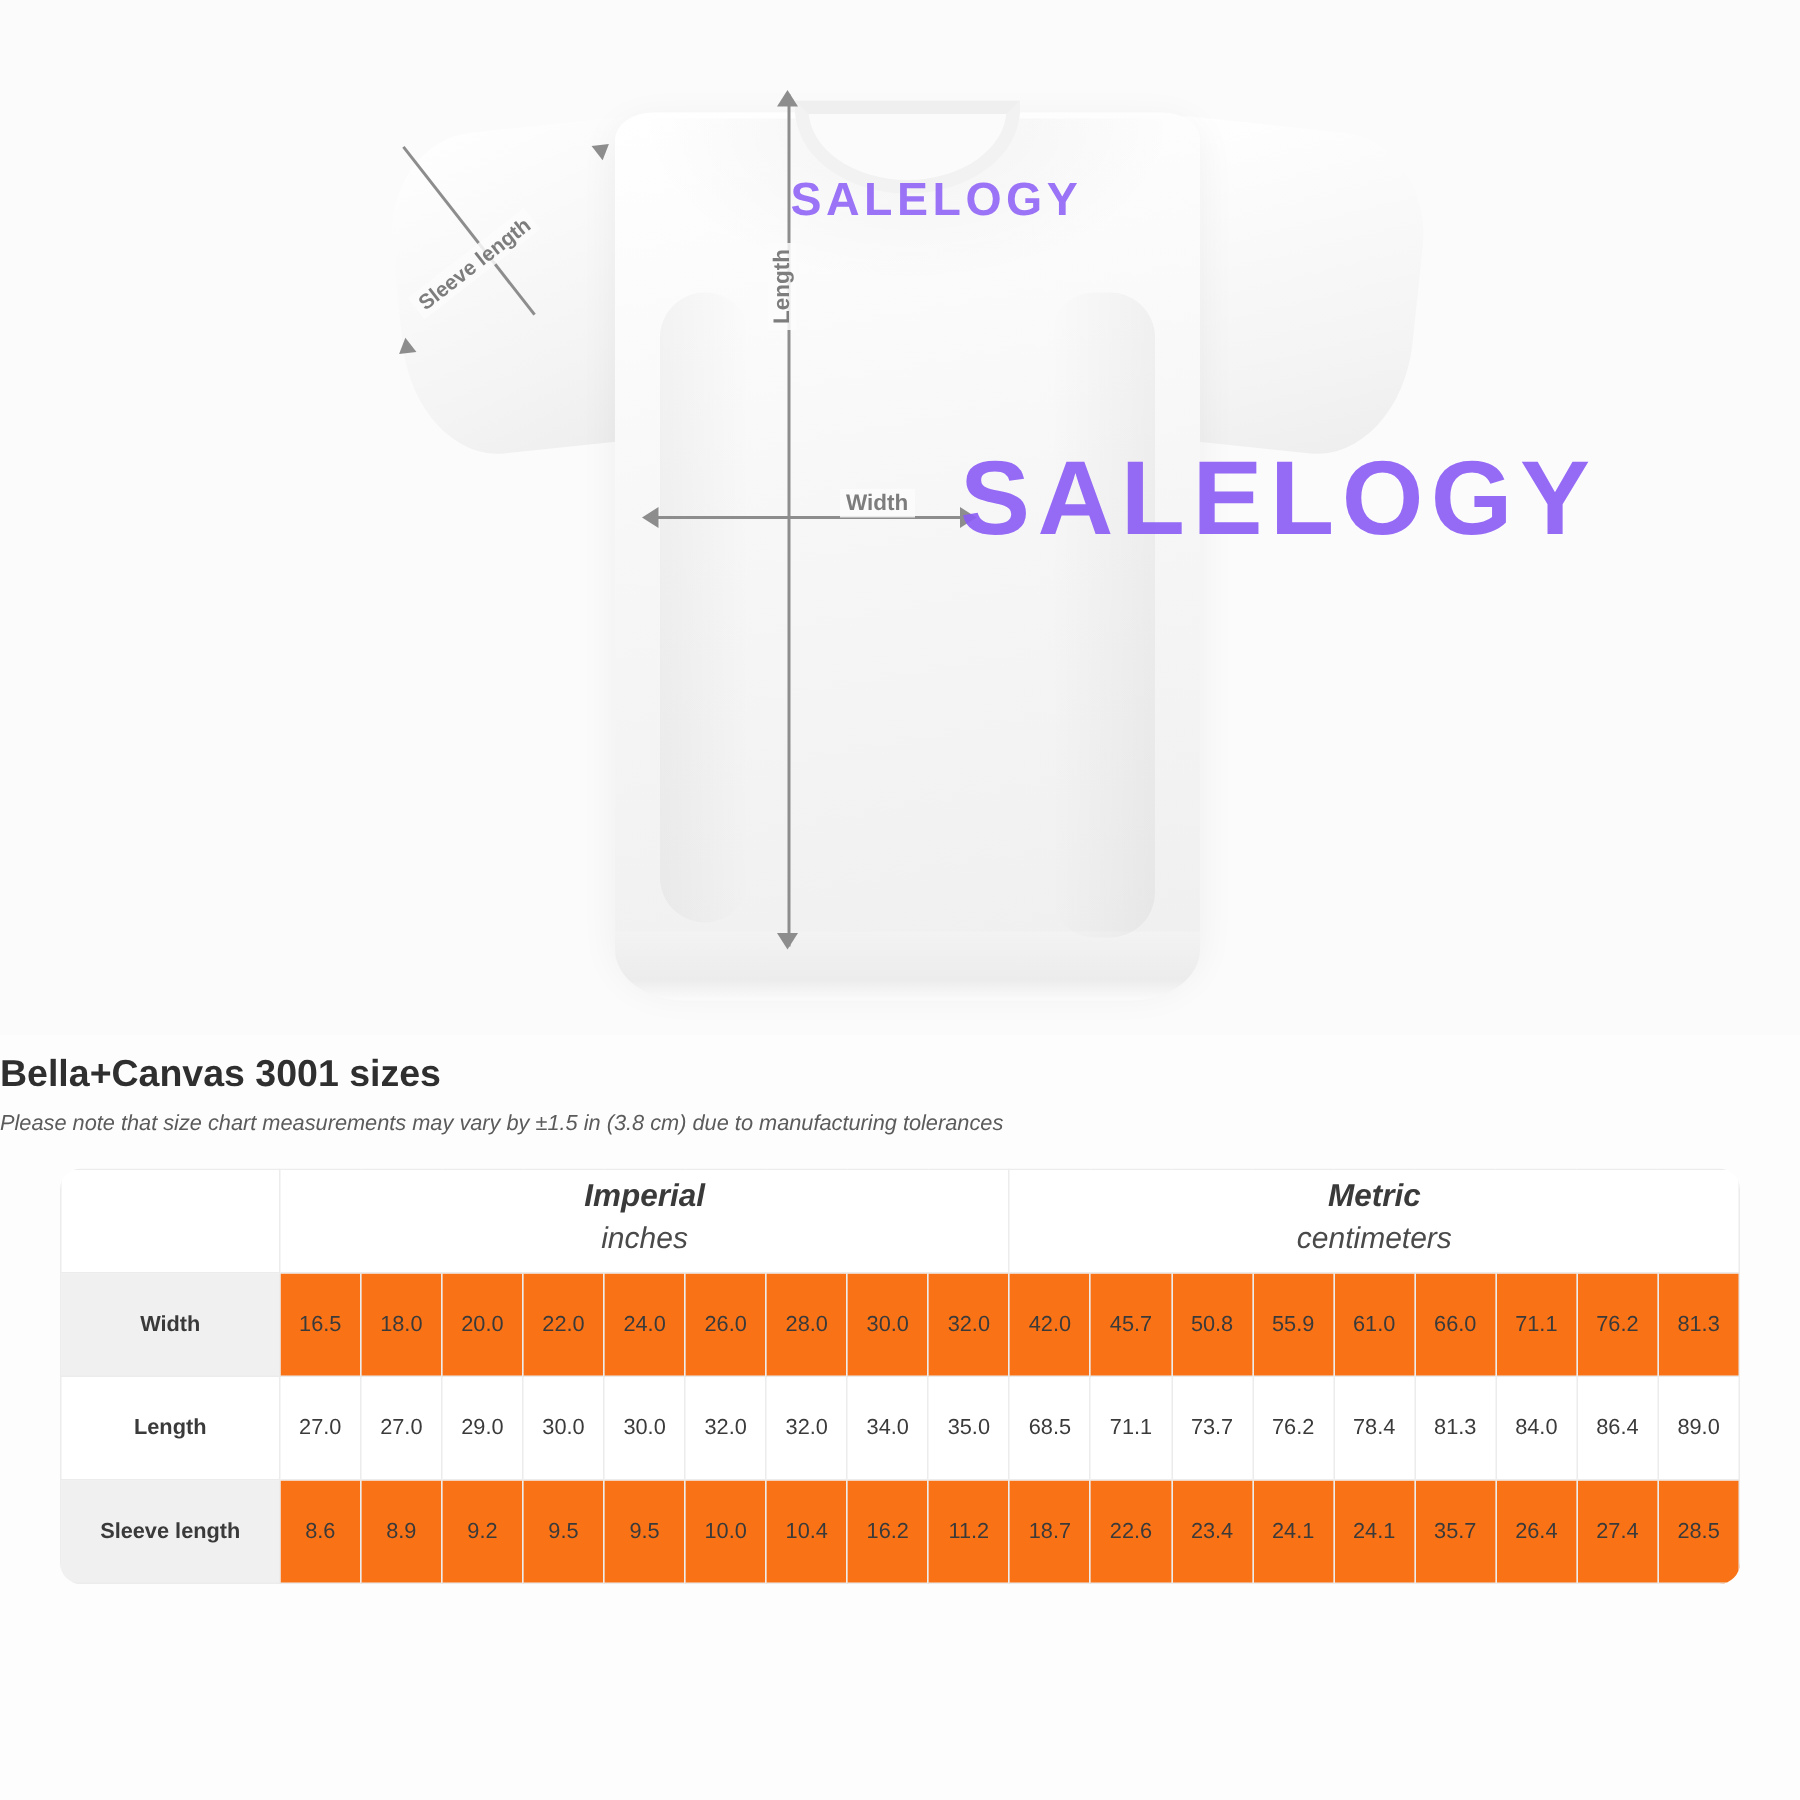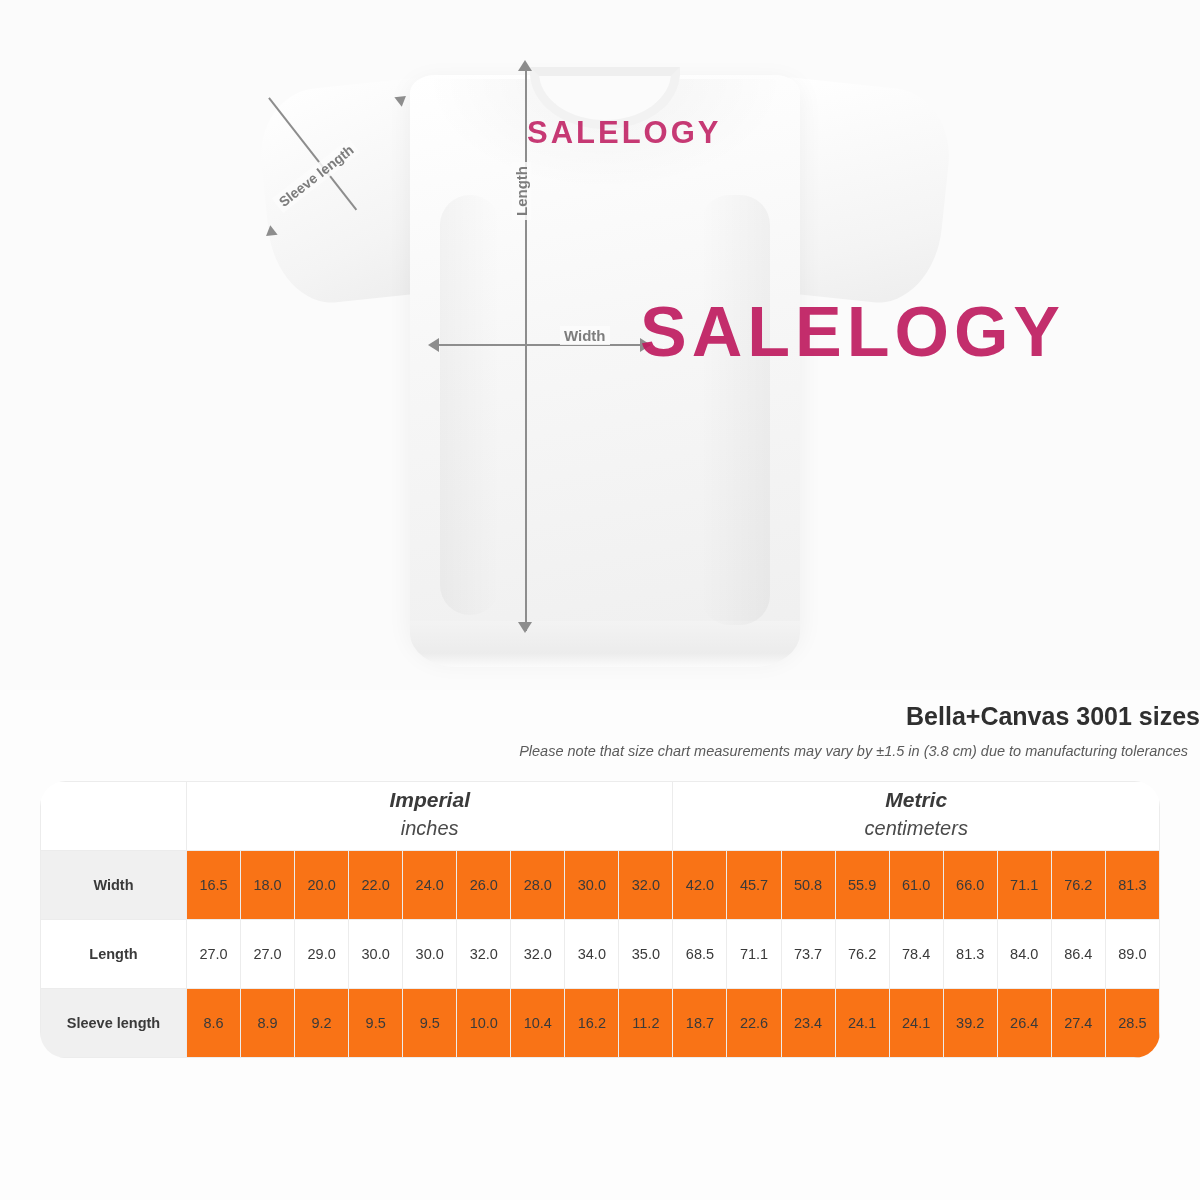--- a/index.html
+++ b/index.html
@@ -171,53 +171,53 @@
   .slv-label {
     left: 283px; top: 195px;
     transform: rotate(-38deg);
     transform-origin: left bottom;
     font-size: 14px;
   }
 
   
   .wm {
     position: absolute;
-    color: #be185d;
+    color: #8b5cf6;
     font-weight: 700;
     letter-spacing: 2px;
     user-select: none;
     pointer-events: none;
   }
   .wm-1 { left: 527px; top: 115px; font-size: 31px; letter-spacing: 3px; opacity: 0.85; }
   .wm-2 { left: 640px; top: 292px; font-size: 70px; letter-spacing: 5px; opacity: 0.9; }
 
   
   .title-block {
     width: 1200px;
-    text-align: right;
+    text-align: left;
     padding-top: 12px;
   }
   .chart-title {
     font-size: 25px;
     font-weight: 700;
     color: #2f2f2f;
     margin: 0 0 10px 0;
   }
   .chart-note {
     font-size: 14.5px;
     font-style: italic;
     color: #5b5b5b;
-    margin: 12px;
+    margin: 0;
   }
 
   
   .table-wrap {
     position: relative;
     margin: 22px 40px 0 40px;
-    border-radius: 26px;
+    border-radius: 14px;
     overflow: hidden;
     background: #fff;
   }
   table.size-table {
     border-collapse: collapse;
     width: 1120px;
     table-layout: fixed;
   }
   table.size-table td, table.size-table th {
     border: 1px solid #ececec;
@@ -370,21 +370,21 @@
             <td>9.5</td>
             <td>10.0</td>
             <td>10.4</td>
             <td>16.2</td>
             <td>11.2</td>
             <td>18.7</td>
             <td>22.6</td>
             <td>23.4</td>
             <td>24.1</td>
             <td>24.1</td>
-            <td>39.2</td>
+            <td>35.7</td>
             <td>26.4</td>
             <td>27.4</td>
             <td>28.5</td>
           </tr>
         </tbody>
     </table>
   </div>
 
 </div>
 

